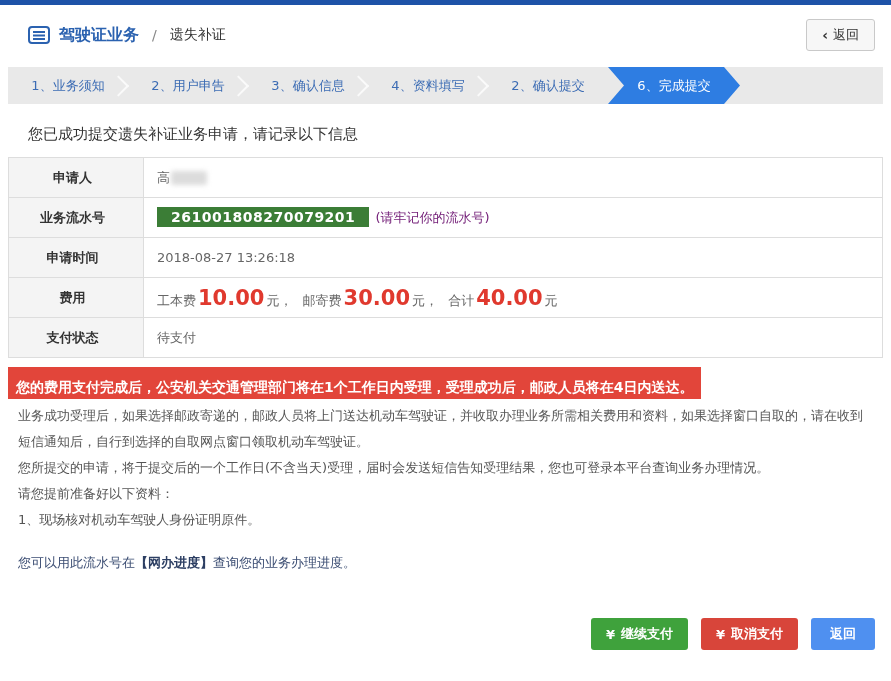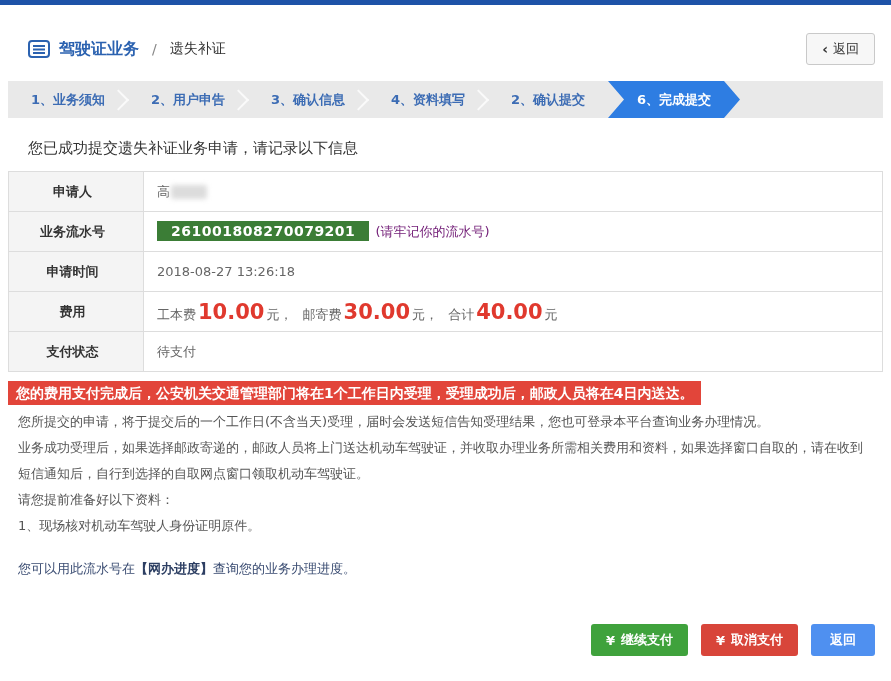--- a/index.html
+++ b/index.html
@@ -8,39 +8,39 @@
     font-family: "DejaVu Sans", "Liberation Sans", sans-serif;
     background: #ffffff;
     color: #333;
   }
   .page { width: 891px; height: 681px; overflow: hidden; background: #fff; position: relative; }
 
   
   .topbar { height: 5px; background: #1e53a8; width: 100%; }
 
   
-  .header { display: flex; align-items: center; justify-content: space-between; padding: 28px 16px 12px 28px; }
+  .header { display: flex; align-items: center; justify-content: space-between; padding: 14px 16px 12px 28px; }
   .title-wrap { display: flex; align-items: center; gap: 9px; }
   .list-icon { width: 22px; height: 18px; display: inline-block; }
   .crumb-main { color: #2b62b0; font-weight: bold; font-size: 16px; }
   .crumb-sep { color: #888; font-size: 14px; margin: 0 4px; }
   .crumb-sub { color: #333; font-size: 14px; }
   .back-btn {
     border: 1px solid #c9c9c9; background: #f7f7f7; border-radius: 3px;
     padding: 6px 15px; font-size: 13px; color: #333; cursor: pointer;
     display: inline-flex; align-items: center; gap: 5px;
     font-family: inherit;
   }
   .back-chevron { font-weight: bold; font-size: 14px; color: #333; }
 
   
   .steps { margin: 4px 8px 0 8px; background: #e9e9e9; height: 37px; display: flex; }
   .step {
     width: 120px; display: flex; align-items: center; justify-content: center;
-    color: #3c6cb4; font-size: 13px; font-weight: bold; position: relative; cursor: default;
+    color: #3c6cb4; font-size: 13px; font-weight: normal; position: relative; cursor: default;
   }
   .step.has-sep::after {
     content: ''; position: absolute; right: 2px; top: 50%; width: 13px; height: 13px;
     border-top: 2px solid #fafafa; border-right: 2px solid #fafafa;
     transform: translateY(-50%) rotate(45deg);
   }
   .step.active {
     width: 132px; background: #2e7de2; color: #fff;
     clip-path: polygon(0 0, calc(100% - 16px) 0, 100% 50%, calc(100% - 16px) 100%, 0 100%, 16px 50%);
   }
@@ -64,21 +64,21 @@
     background: #3b7d36; color: #fff; font-weight: bold; font-size: 14px;
     padding: 2px 14px; letter-spacing: 0.5px;
   }
   .serial-hint { color: #701a75; margin-left: 2px; }
   .fee-num { color: #e0392e; font-weight: bold; font-size: 21px; margin: 0 2px; }
   .fee-sep { color: #666; margin-right: 6px; }
 
   
   .alert-banner {
     display: inline-block; margin: 9px 0 0 8px; background: #e2453a; color: #fff;
-    font-weight: bold; font-size: 14px; padding: 4px 8px 3px 8px; line-height: 17px;
+    font-weight: bold; font-size: 14px; padding: 12px 8px 3px 8px; line-height: 17px;
   }
 
   
   .info { margin: 4px 16px 0 18px; }
   .info p { font-size: 13px; color: #555; line-height: 26px; }
   .progress-note { margin-top: 17px; color: #3a4c72 !important; }
   .progress-link { font-weight: bold; color: #2d3f63; cursor: pointer; }
 
   
   .footer { display: flex; justify-content: flex-end; gap: 13px; margin-top: 42px; padding-right: 16px; }
@@ -171,22 +171,22 @@
       <tr>
         <td class="label-cell">支付状态</td>
         <td class="value-cell">待支付</td>
       </tr>
     </tbody>
   </table>
 
   <div class="alert-banner">您的费用支付完成后，公安机关交通管理部门将在1个工作日内受理，受理成功后，邮政人员将在4日内送达。</div>
 
   <div class="info">
+    <p>业务成功受理后，如果选择邮政寄递的，邮政人员将上门送达机动车驾驶证，并收取办理业务所需相关费用和资料，如果选择窗口自取的，请在收到短信通知后，自行到选择的自取网点窗口领取机动车驾驶证。</p>
     <p>您所提交的申请，将于提交后的一个工作日(不含当天)受理，届时会发送短信告知受理结果，您也可登录本平台查询业务办理情况。</p>
-    <p>业务成功受理后，如果选择邮政寄递的，邮政人员将上门送达机动车驾驶证，并收取办理业务所需相关费用和资料，如果选择窗口自取的，请在收到短信通知后，自行到选择的自取网点窗口领取机动车驾驶证。</p>
     <p>请您提前准备好以下资料：</p>
     <p>1、现场核对机动车驾驶人身份证明原件。</p>
     <p class="progress-note">
       <span>您可以用此流水号在</span><span class="progress-link">【网办进度】</span><span>查询您的业务办理进度。</span>
     </p>
   </div>
 
   <div class="footer">
     <button class="btn btn-green">
       <span class="yen">¥</span>

